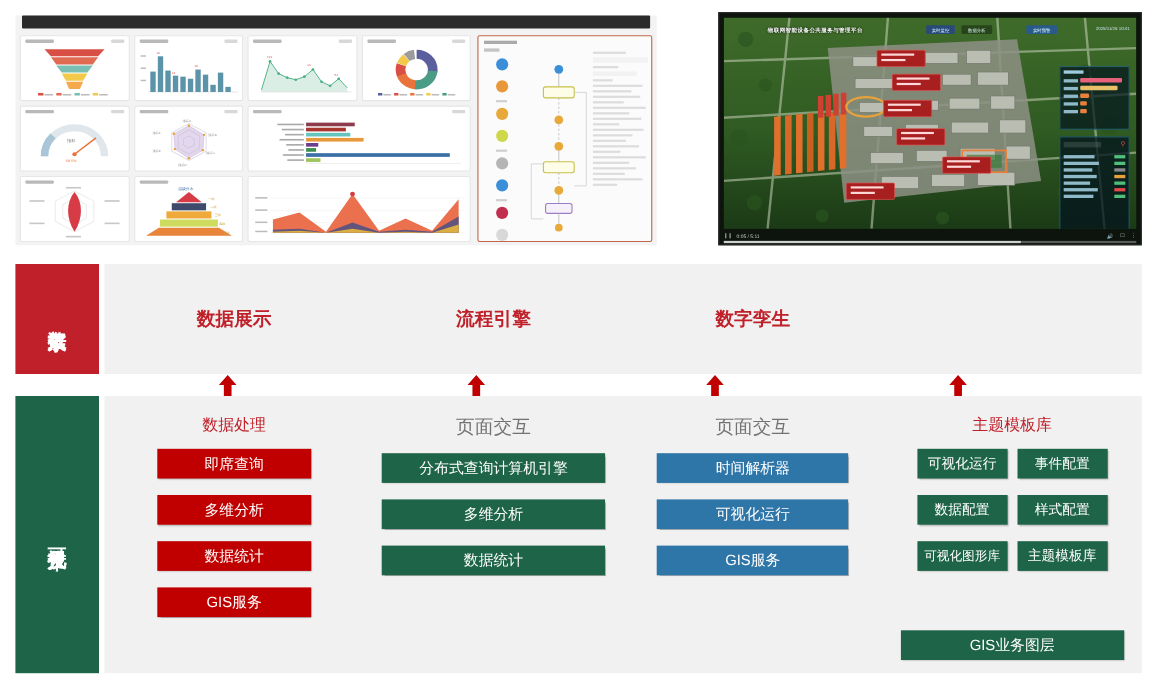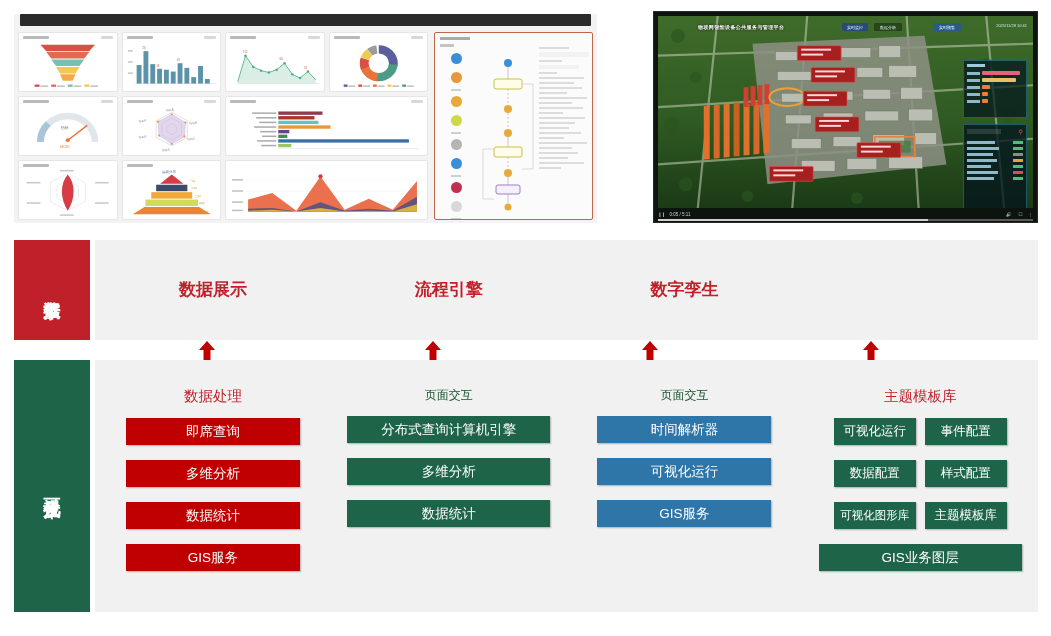--- a/index.html
+++ b/index.html
@@ -107,41 +107,41 @@
   .panel-bot  { left: 95px; top: 360px; width: 943px; height: 252px; }
 
   .cols {
     position: absolute; left: 0; top: 0; width: 100%; height: 100%;
     display: grid; grid-template-columns: repeat(4, 1fr);
   }
   .col { position: relative; display: flex; flex-direction: column; align-items: center; }
 
   .head-red   { color: #C0202A; font-weight: bold; font-size: 17px; }
   .head-sub-red   { color: #C0202A; font-size: 14.5px; }
-  .head-sub-green { color: #14532d; font-size: 12px; }
+  .head-sub-green { color: #737373; font-size: 17px; }
 
   .top-head { margin-top: 38px; }
-  .bot-head { margin-top: 27px; }
+  .bot-head { margin-top: 17px; }
 
   
   .arrow { position: absolute; top: 341px; width: 18px; height: 19px; }
 
   
   .boxwrap { width: 100%; display: flex; flex-direction: column; align-items: center; margin-top: 12px; gap: 15px; }
   .boxrow { display: flex; gap: 9px; justify-content: center; width: 100%; }
   .box {
     height: 27px; display: flex; align-items: center; justify-content: center;
     color: #ffffff; font-size: 13.5px; white-space: nowrap;
     box-shadow: 1px 1px 1.5px rgba(0,0,0,.28);
   }
-  .box-red   { background: #C00000; width: 174px; }
+  .box-red   { background: #C00000; width: 140px; }
   .box-green { background: #1E6449; width: 174px; }
   .box-blue  { background: #2E75A8; width: 174px; }
   .box-half  { background: #1E6449; width: 82px; font-size: 12.5px; }
-  .box-full  { background: #1E6449; width: 203px; }
+  .box-full  { background: #1E6449; width: 203px; margin-top: 39px; }
   .box-wide  { width: 203px; }
   .spacer { height: 27px; }
 </style>
 </head>
 <body>
 
 <div class="page">
 
   <div class="top-area">
 

